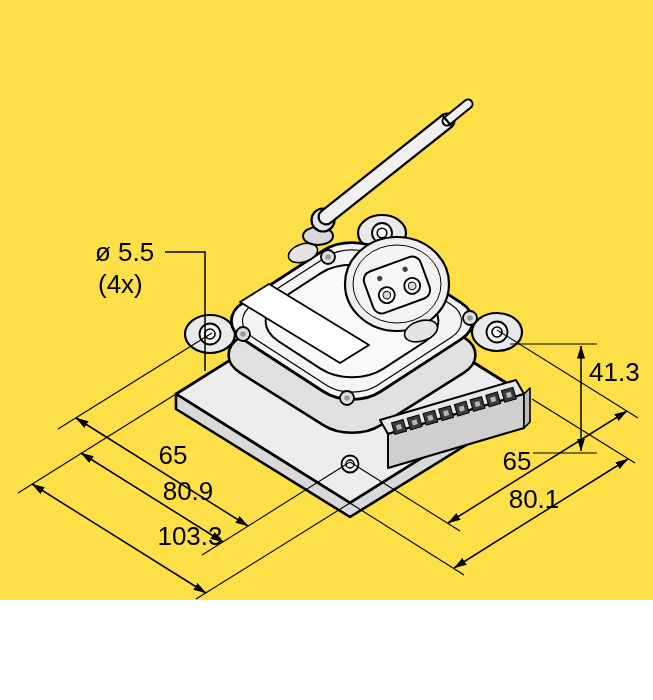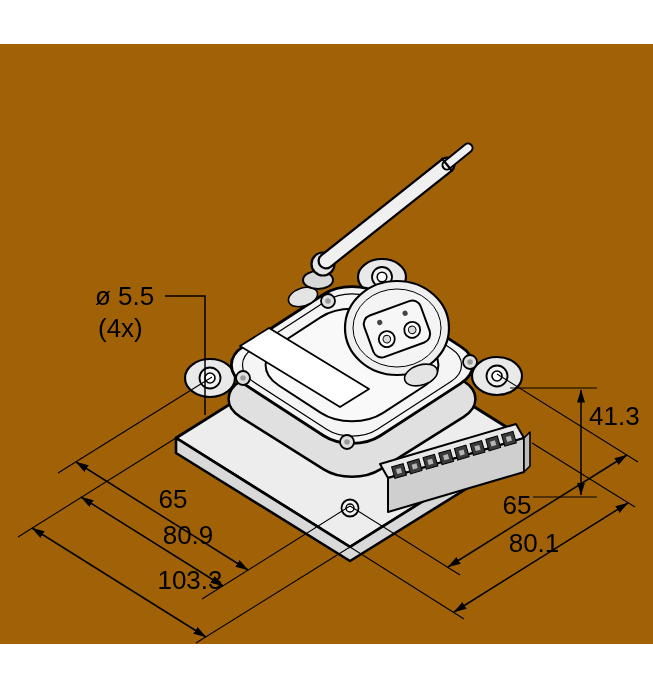--- a/index.html
+++ b/index.html
@@ -1,16 +1,16 @@
 <!DOCTYPE html>
 <html><head>
 <meta charset="utf-8">
 <style>
   html,body{margin:0;padding:0;background:#ffffff;}
-  .page{position:relative;width:653px;height:600px;background:#a16207;overflow:hidden;margin-top:44px;}
+  .page{position:relative;width:653px;height:600px;background:#fde047;overflow:hidden;}
   svg{display:block;}
   .ext{stroke:#000;stroke-width:1.1;fill:none;}
   .dim{stroke:#000;stroke-width:1.5;fill:none;}
   .leader{stroke:#000;stroke-width:1.5;fill:none;}
   .dimtext{font-family:"Liberation Sans",sans-serif;font-size:26px;fill:#000;}
 </style>
 </head>
 <body>
 
 <div class="page">

